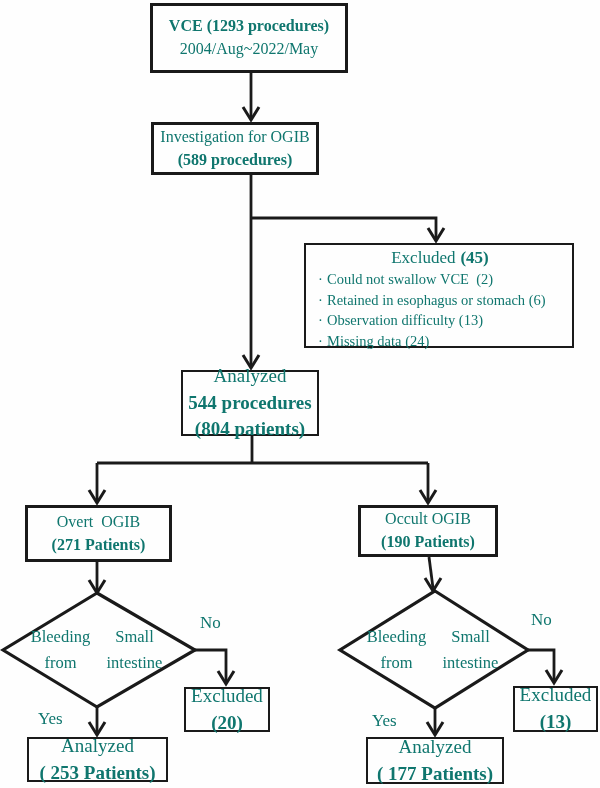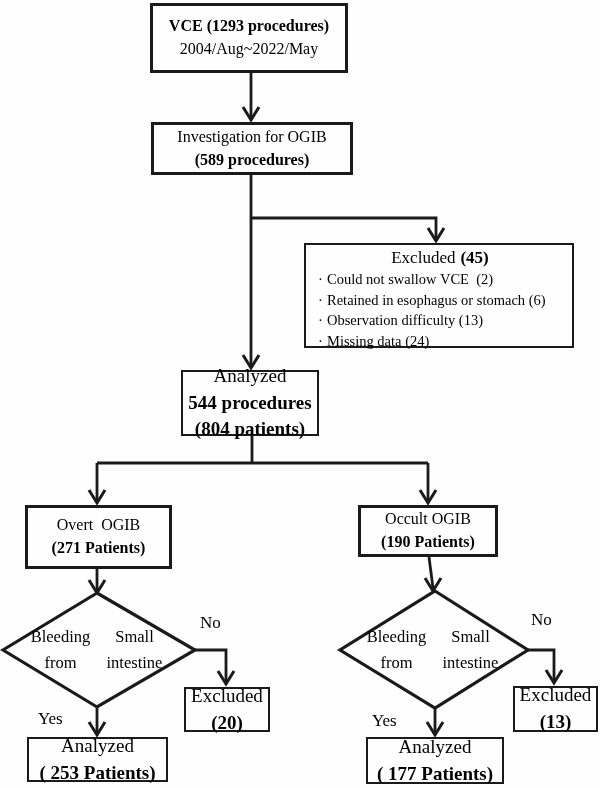--- a/index.html
+++ b/index.html
@@ -1,18 +1,18 @@
 <!DOCTYPE html>
 <html><head>
 <meta charset="utf-8">
 <style>
   html,body{margin:0;padding:0;background:#ffffff;}
   #canvas{
     position:relative;width:600px;height:788px;background:#fefefe;
-    font-family:"Liberation Serif","DejaVu Serif",serif;color:#000000;overflow:hidden;
+    font-family:"Liberation Serif","DejaVu Serif",serif;color:#0f766e;overflow:hidden;
   }
   svg.wires{position:absolute;left:0;top:0;width:600px;height:788px;}
   svg.wires line, svg.wires polyline{stroke:#1a1a1a;stroke-width:2.8;fill:none;}
   svg.wires polygon{stroke:#1a1a1a;stroke-width:3.2;fill:#fefefe;}
   svg.wires polyline.head{stroke-width:3;stroke-linejoin:miter;}
   .box{
     position:absolute;background:#fefefe;border:3px solid #1a1a1a;box-sizing:border-box;
     display:flex;flex-direction:column;justify-content:center;align-items:center;
     text-align:center;
   }
@@ -78,21 +78,21 @@
 
     <line x1="435" y1="708" x2="435" y2="732"></line>
     <polyline class="head" points="427,722 435,735 443,722"></polyline>
   </svg>
 
   <div class="box fs16" style="left:150px;top:3px;width:198px;height:70px;">
     <div class="bold">VCE (1293 procedures)</div>
     <div>2004/Aug~2022/May</div>
   </div>
 
-  <div class="box fs16" style="left:151px;top:122px;width:202px;height:53px;">
+  <div class="box fs16" style="left:151px;top:122px;width:168px;height:53px;">
     <div>Investigation for OGIB</div>
     <div class="bold">(589 procedures)</div>
   </div>
 
   <div class="exbox" style="left:304px;top:243px;width:270px;height:105px;">
     <div class="title">
       <span>Excluded</span><span class="cnt">(45)</span>
     </div>
     <ul>
       <li>
@@ -113,21 +113,21 @@
       </li>
     </ul>
   </div>
 
   <div class="box b2 fs15" style="left:181px;top:370px;width:138px;height:66px;border-width:2.5px;">
     <div>Analyzed</div>
     <div class="bold">544 procedures</div>
     <div class="bold">(804 patients)</div>
   </div>
 
-  <div class="box fs16" style="left:25px;top:505px;width:147px;height:64px;">
+  <div class="box fs16" style="left:25px;top:505px;width:147px;height:57px;">
     <div>Overt&nbsp; OGIB</div>
     <div class="bold">(271 Patients)</div>
   </div>
 
   <div class="box fs16" style="left:358px;top:505px;width:140px;height:52px;">
     <div>Occult OGIB</div>
     <div class="bold">(190 Patients)</div>
   </div>
 
   <div class="dtext" style="left:24px;top:622px;width:148px;height:56px;">

